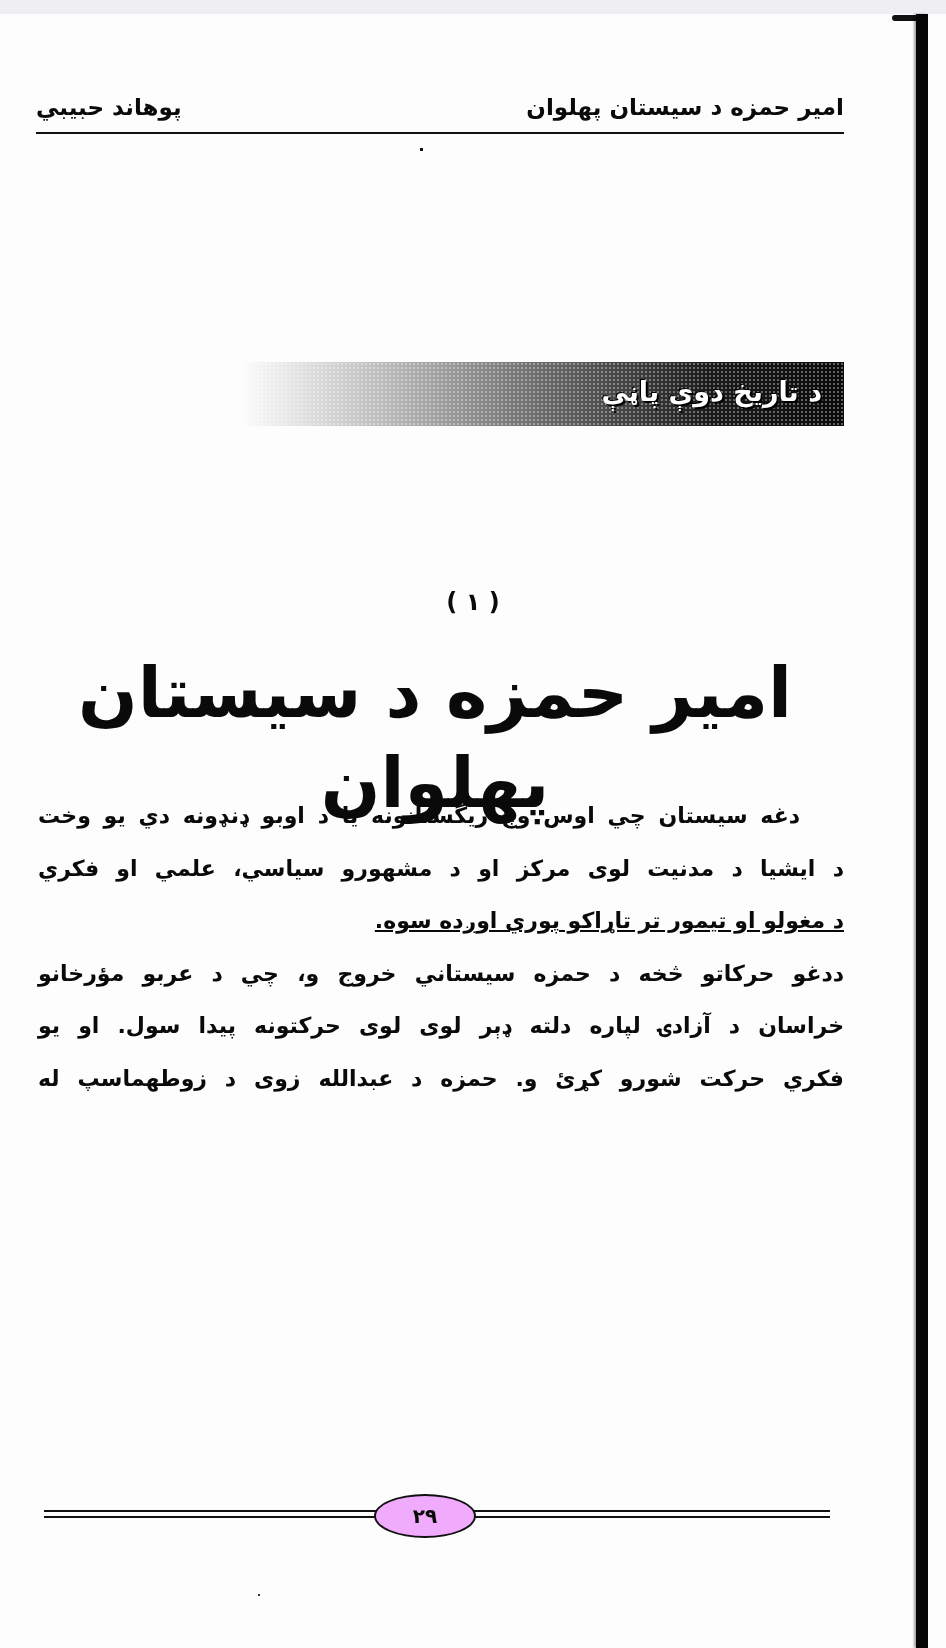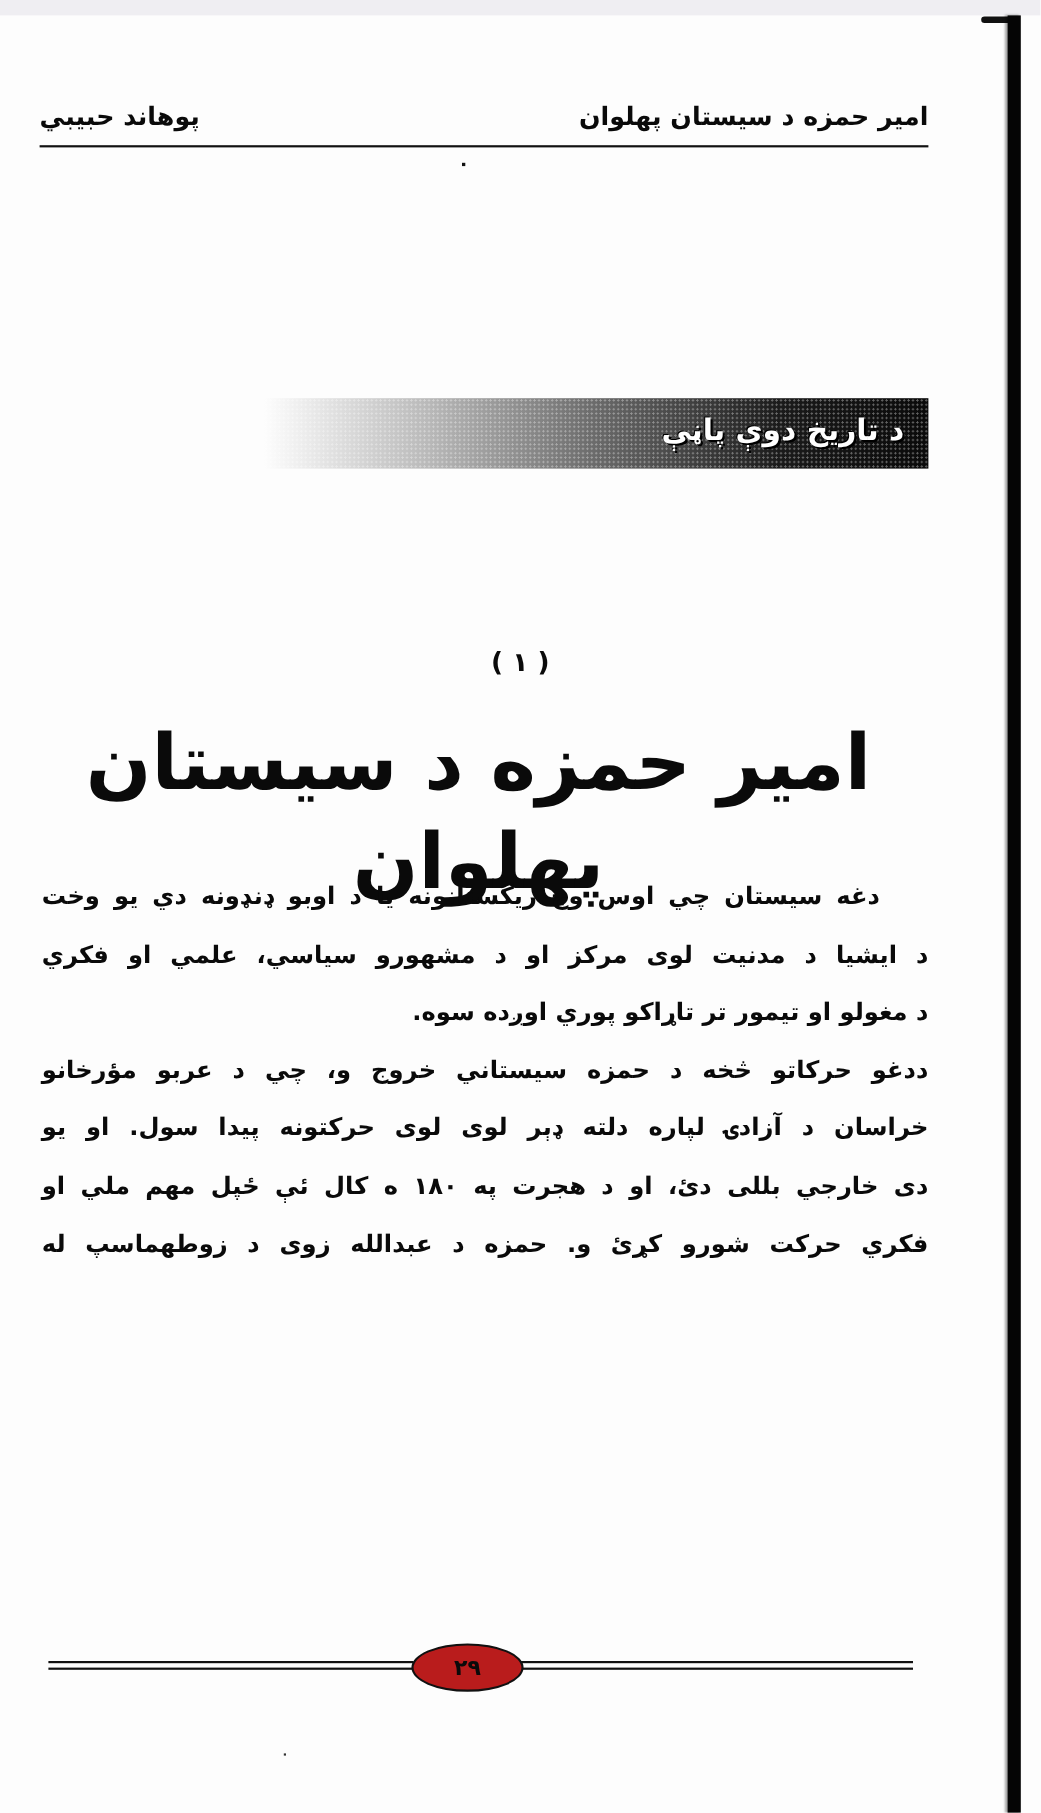--- a/index.html
+++ b/index.html
@@ -49,29 +49,29 @@
     font-size: 70px; font-weight: bold; direction: rtl; letter-spacing: 0px;
     line-height: 90px;
   }
 
   .body-text {
     position: absolute; left: 38px; top: 790px; width: 806px;
     direction: rtl; text-align: justify; font-size: 22px; font-weight: bold;
     line-height: 52.6px;
   }
   .body-line { display: block; white-space: nowrap; text-align-last: justify; }
-  .body-line.last { text-align-last: right; }
+  .body-line.last { text-align-last: right; text-decoration: underline; }
   .indent { padding-right: 44px; }
 
   .footer { position: absolute; left: 44px; top: 1492px; width: 786px; height: 44px; }
   .footer-rule { position: absolute; top: 18px; height: 2px; background: #111; }
   .footer-rule.b { top: 24px; }
   .footer-oval {
     position: absolute; left: 330px; top: 2px; width: 98px; height: 40px;
-    border: 2.5px solid #111; border-radius: 50%; background: #b91c1c;
+    border: 2.5px solid #111; border-radius: 50%; background: #f0abfc;
     text-align: center; line-height: 40px; font-size: 20px; font-weight: bold;
   }
   .speck { position: absolute; width: 2px; height: 2px; background: #333; }
 </style>
 </head>
 <body>
 
 <div class="top-strip"></div>
 <div class="scan-edge-hook"></div>
 <div class="scan-edge"></div>
@@ -93,21 +93,20 @@
 
 <div class="body-text">
   <div>
     <span class="body-line indent">دغه سيستان چي اوس وچ ريگستانونه يا د اوبو ډنډونه دي يو وخت</span>
     <span class="body-line">د ايشيا د مدنيت لوى مركز او د مشهورو سياسي، علمي او فكري</span>
     <span class="body-line last">د مغولو او تيمور تر تاړاكو پوري اوږده سوه.</span>
   </div>
   <div>
     <span class="body-line">ددغو حركاتو څخه د حمزه سيستاني خروج و، چي د عربو مؤرخانو</span>
     <span class="body-line">خراسان د آزادۍ لپاره دلته ډېر لوى لوى حركتونه پيدا سول. او يو</span>
-    <span class="body-line">دى خارجي بللى دئ، او د هجرت په ۱۸۰ ه كال ئې ځپل مهم ملي او</span>
     <span class="body-line">فكري حركت شورو كړئ و. حمزه د عبدالله زوى د زوطهماسپ له</span>
   </div>
 </div>
 
 <div class="footer">
   <div class="footer-rule" style="left:0; width:332px;"></div>
   <div class="footer-rule b" style="left:0; width:332px;"></div>
   <div class="footer-rule" style="left:426px; width:360px;"></div>
   <div class="footer-rule b" style="left:426px; width:360px;"></div>
   <div class="footer-oval">۲۹</div>

